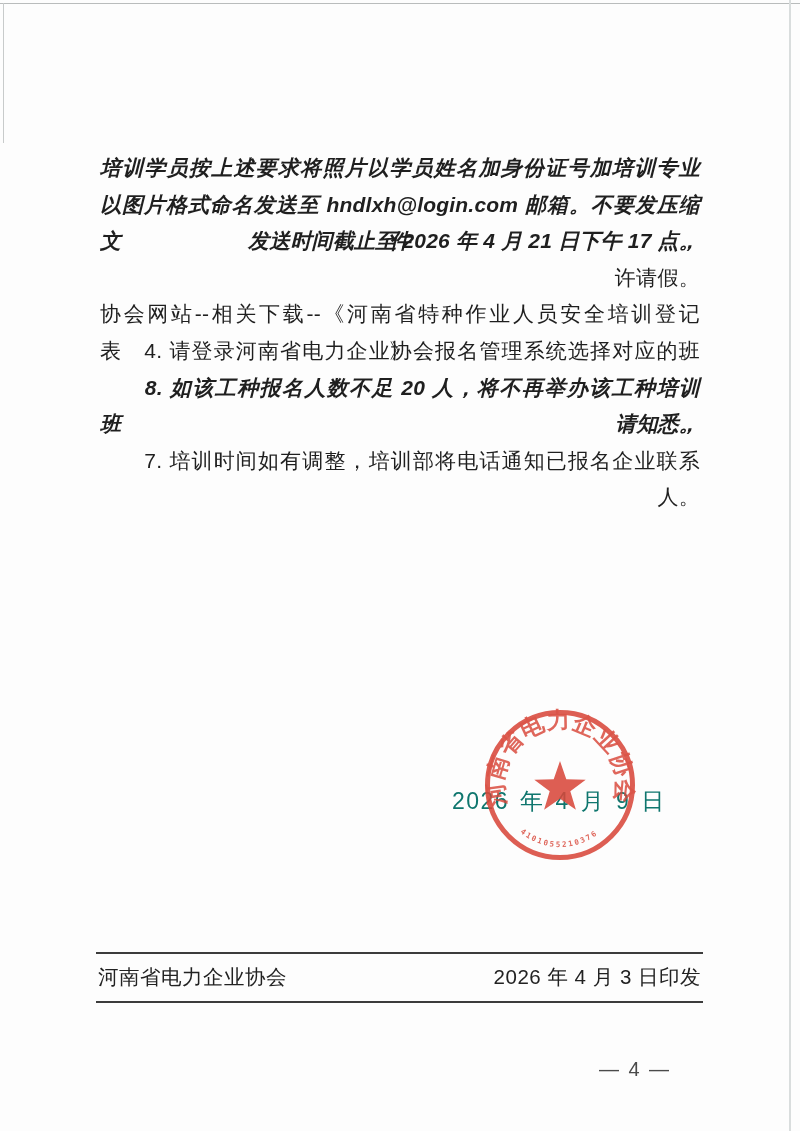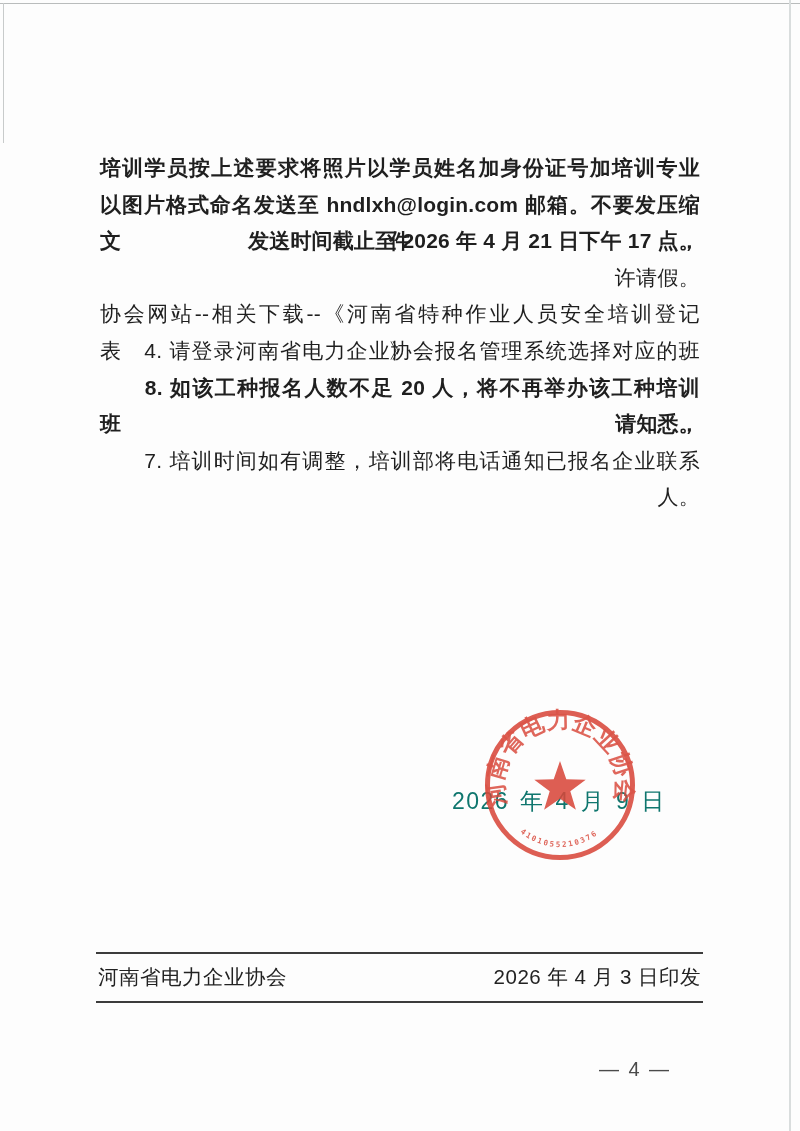--- a/index.html
+++ b/index.html
@@ -17,21 +17,21 @@
   .scan-edge-left{position:absolute;left:3px;top:3px;width:1px;height:140px;background:#c8cbcb;}
   .scan-edge-right{position:absolute;left:789px;top:0;width:2px;height:1131px;background:#d9dddd;}
 
   
   .body-text{
     position:absolute;left:100px;top:150px;width:600px;
     font-size:21px;line-height:36.6px;
   }
   .line{height:36.6px;white-space:nowrap;letter-spacing:0.3px;text-align:right;}
   .line.full{white-space:normal;text-align:justify;text-align-last:justify;}
-  .line.bold{font-weight:700;letter-spacing:0.2px;}
+  .line.bold{font-weight:700;letter-spacing:0.2px;font-style:italic;}
 
   
   .date-overlay{
     position:absolute;left:452px;top:786px;
     font-size:23px;color:#0f766e;letter-spacing:1.5px;word-spacing:3px;
     z-index:1;
   }
 
   
   .seal{position:absolute;left:481px;top:706px;width:158px;height:158px;z-index:2;opacity:0.92;}

